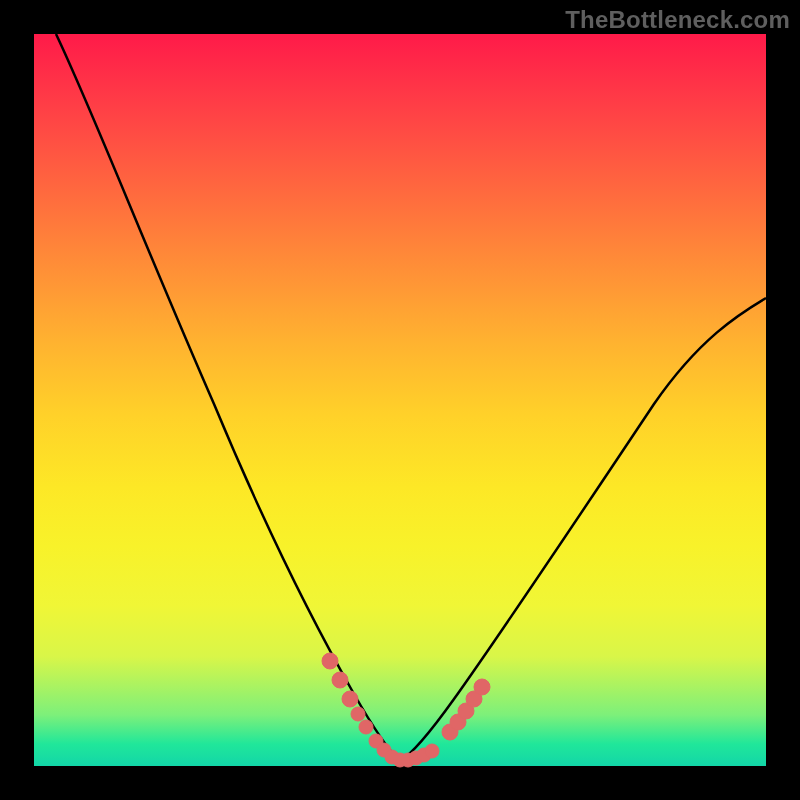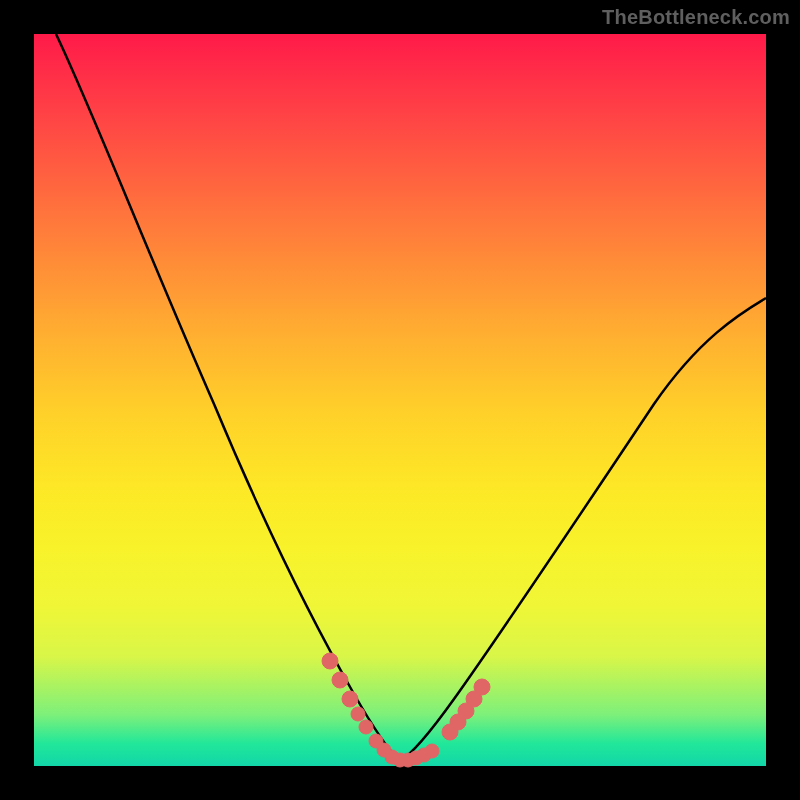--- a/index.html
+++ b/index.html
@@ -16,21 +16,21 @@
     width: 800px;
     height: 800px;
     box-sizing: border-box;
   }
   .watermark {
     position: absolute;
     top: 6px;
     right: 10px;
     z-index: 50;
     color: #5f5f5f;
-    font-size: 20px;
+    font-size: 24px;
     font-weight: 600;
     letter-spacing: 0.2px;
     user-select: none;
   }
   .plot-outer {
     position: absolute;
     left: 0;
     top: 0;
     width: 800px;
     height: 800px;

